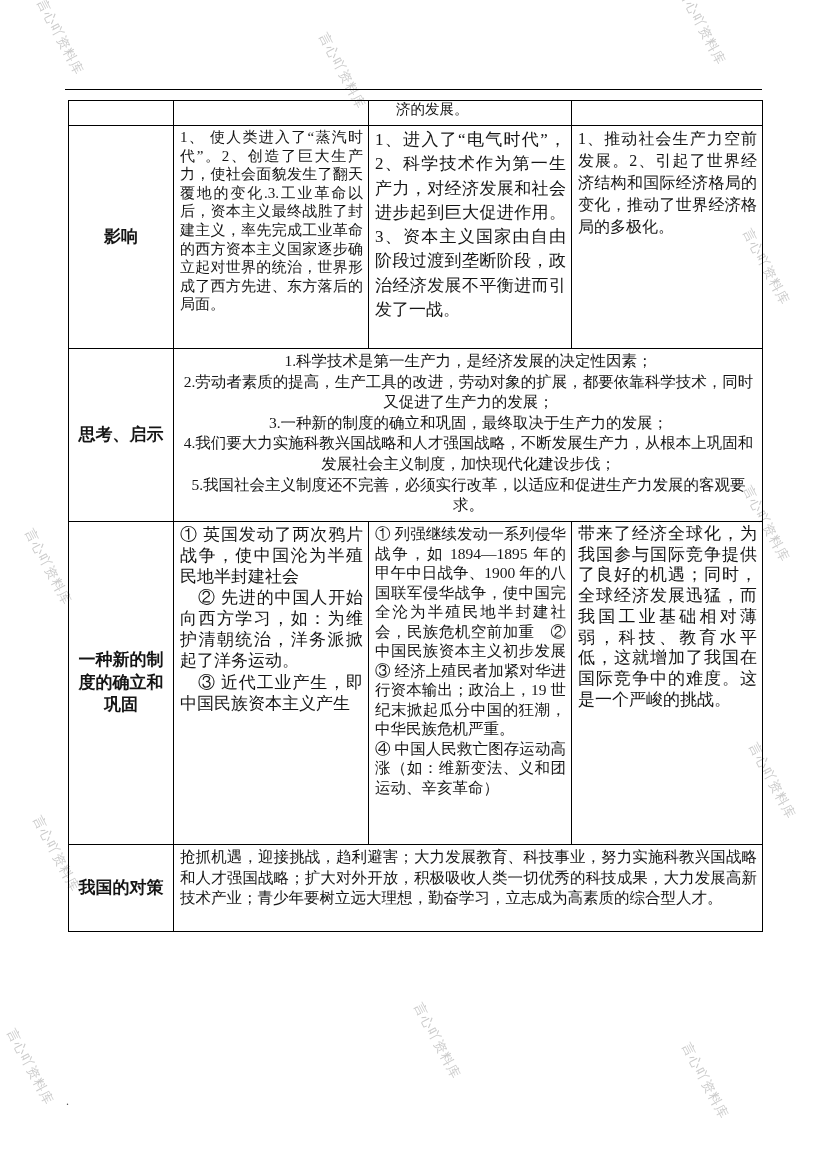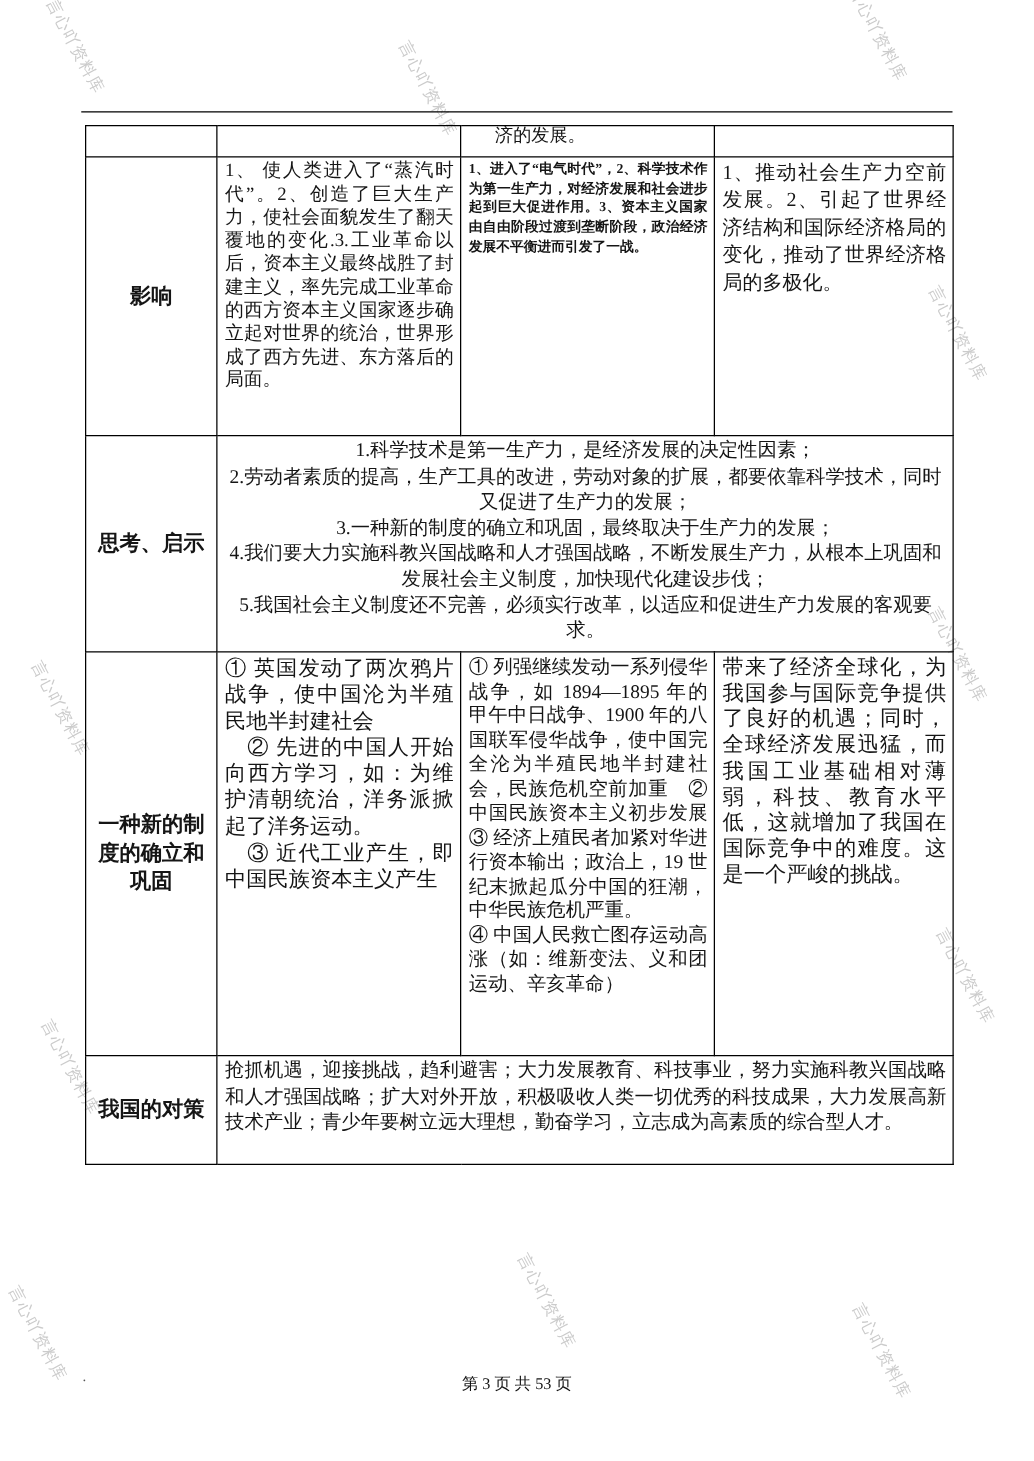--- a/index.html
+++ b/index.html
@@ -73,21 +73,21 @@
     padding: 2px 5px;
   }
 
   tr.r-partial td { height: 25px; padding-top: 0; padding-bottom: 1px; font-size: 14.5px; line-height: 1.2; padding-left: 27px; }
   tr.r-impact td { height: 223px; }
   tr.r-reflection td { height: 173px; text-align: center; }
   tr.r-china td { height: 323px; }
   tr.r-strategy td { height: 87px; }
 
   td.impact-steam   { font-size: 15px;   line-height: 1.24; }
-  td.impact-electric{ font-size: 11px;   line-height: 1.43; font-weight: bold; }
+  td.impact-electric{ font-size: 17px;   line-height: 1.43; }
   td.impact-third   { font-size: 16px;   line-height: 1.37; }
   td.china-steam    { font-size: 17px;   line-height: 1.24; }
   td.china-electric { font-size: 15.5px; line-height: 1.26; margin-top: 26px; }
   td.china-third    { font-size: 17px;   line-height: 1.22; }
 
   
   .footer {
     position: absolute;
     left: 0;
     top: 1098px;
@@ -165,17 +165,14 @@
       </tr>
 
       <tr class="r-strategy">
         <td class="label">我国的对策</td>
         <td colspan="3">抢抓机遇，迎接挑战，趋利避害；大力发展教育、科技事业，努力实施科教兴国战略和人才强国战略；扩大对外开放，积极吸收人类一切优秀的科技成果，大力发展高新技术产业；青少年要树立远大理想，勤奋学习，立志成为高素质的综合型人才。</td>
       </tr>
     </tbody>
   </table>
 
   <span class="footer-left-mark">.</span>
-  <div class="footer">
-    <span>第 3 页 共 53 页</span>
-  </div>
 
 </div>
 
 </body></html>

